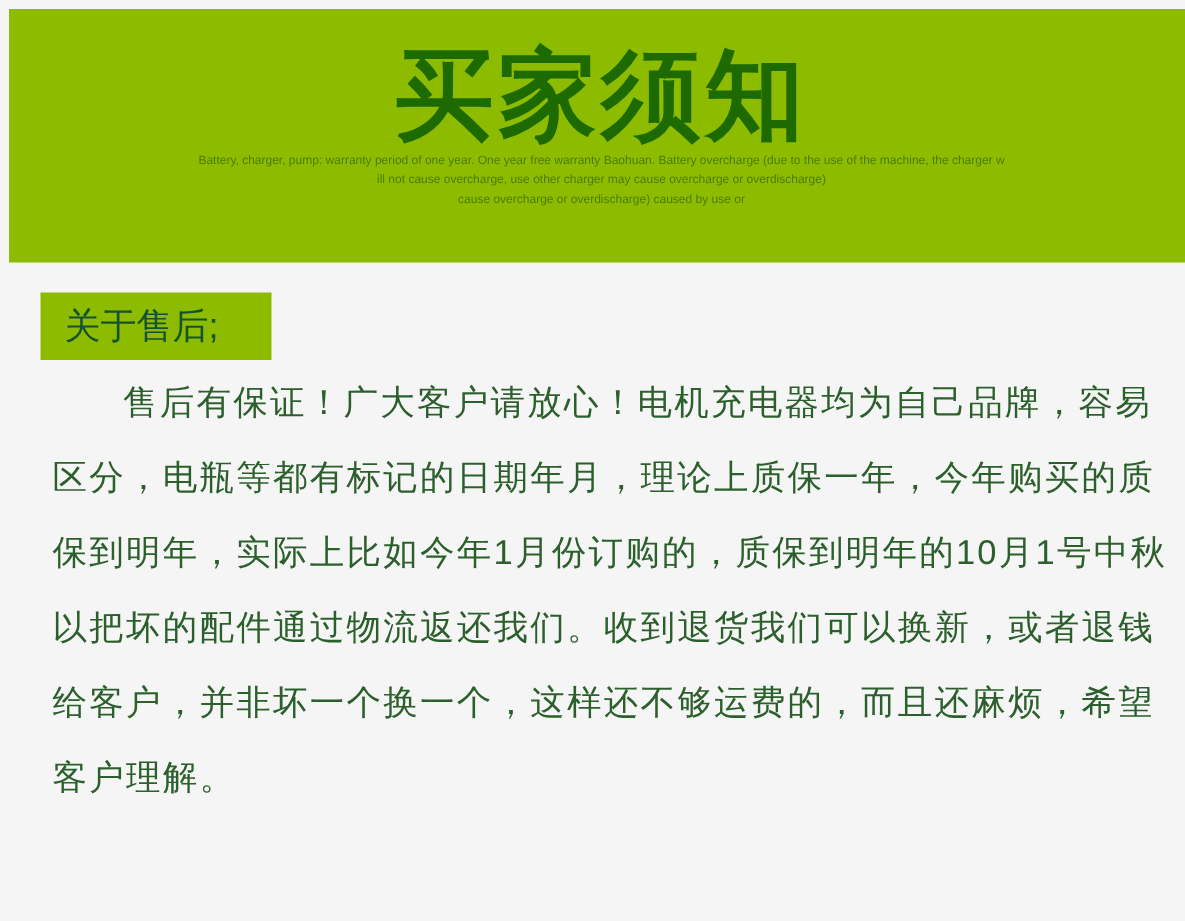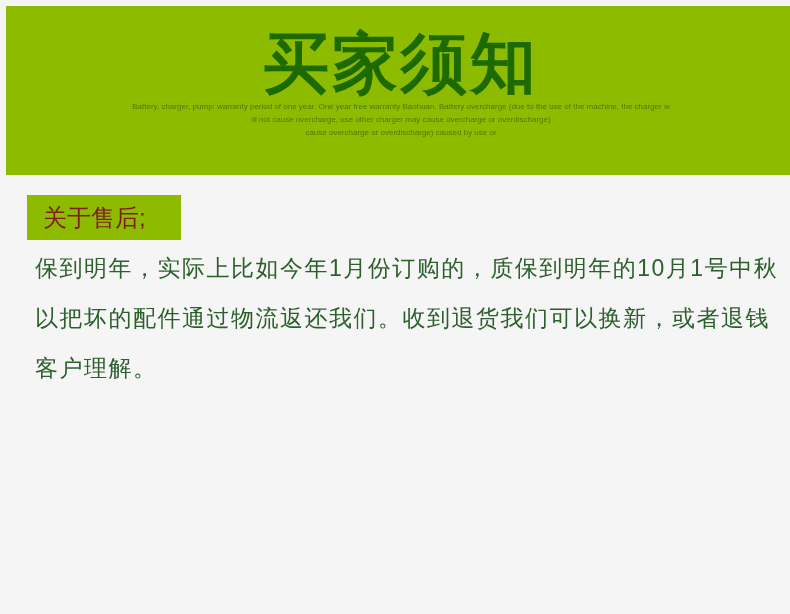--- a/index.html
+++ b/index.html
@@ -29,21 +29,21 @@
     color: rgba(24, 72, 0, 0.55);
   }
   .banner-sub div { white-space: nowrap; }
   .section-label {
     display: inline-block;
     margin: 18px 0 0 21px;
     width: 154px; height: 45px;
     line-height: 45px;
     padding-left: 16px;
     background: #8CBB00;
-    color: #7f1d1d;
+    color: #14532d;
     font-size: 24px;
   }
   .paragraph {
     margin: 4px 0 0 27px;
     width: 740px;
     color: #2B5F2B;
     font-size: 23px;
     letter-spacing: 1.5px;
   }
   .par-line {
@@ -62,17 +62,20 @@
   <div class="banner-sub">
     <div>Battery, charger, pump: warranty period of one year. One year free warranty Baohuan. Battery overcharge (due to the use of the machine, the charger w</div>
     <div>ill not cause overcharge, use other charger may cause overcharge or overdischarge)</div>
     <div>cause overcharge or overdischarge) caused by use or</div>
   </div>
 </div>
 
 <div class="content">
   <div class="section-label">关于售后;</div>
   <div class="paragraph">
+    <div class="par-line first">售后有保证！广大客户请放心！电机充电器均为自己品牌，容易</div>
+    <div class="par-line">区分，电瓶等都有标记的日期年月，理论上质保一年，今年购买的质</div>
     <div class="par-line">保到明年，实际上比如今年1月份订购的，质保到明年的10月1号中秋</div>
     <div class="par-line">以把坏的配件通过物流返还我们。收到退货我们可以换新，或者退钱</div>
+    <div class="par-line">给客户，并非坏一个换一个，这样还不够运费的，而且还麻烦，希望</div>
     <div class="par-line">客户理解。</div>
   </div>
 </div>
 
 </body></html>

